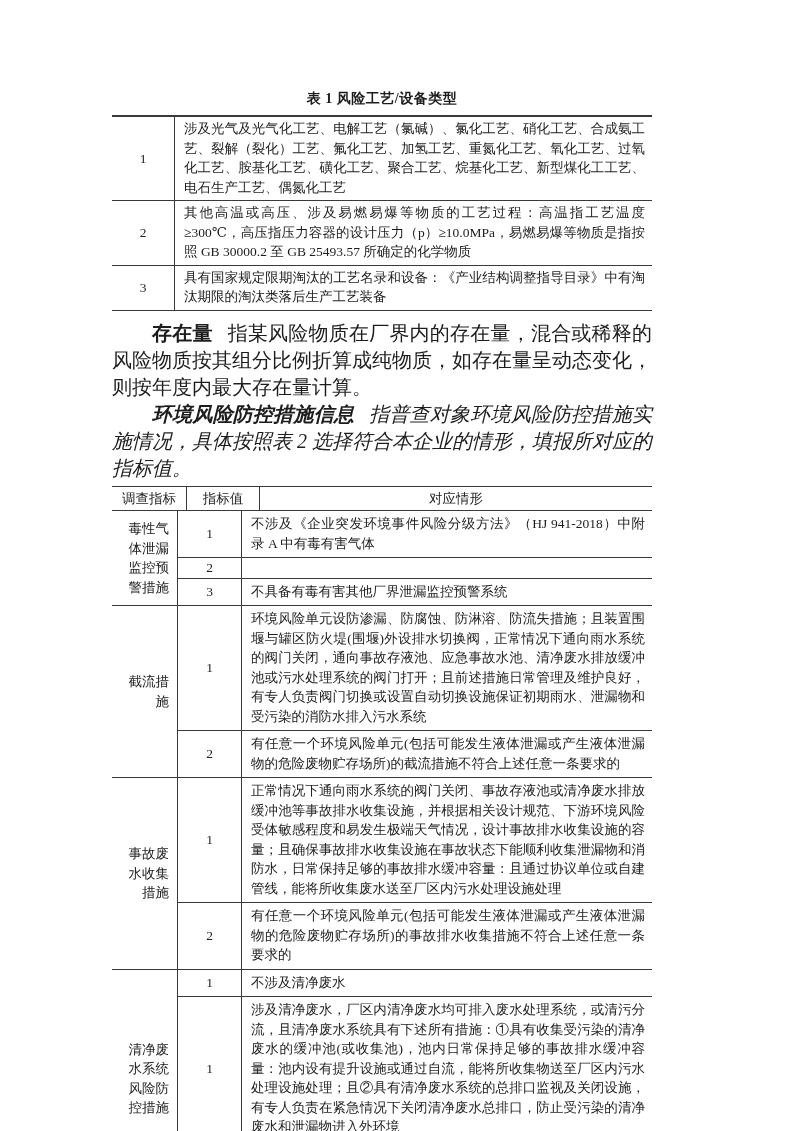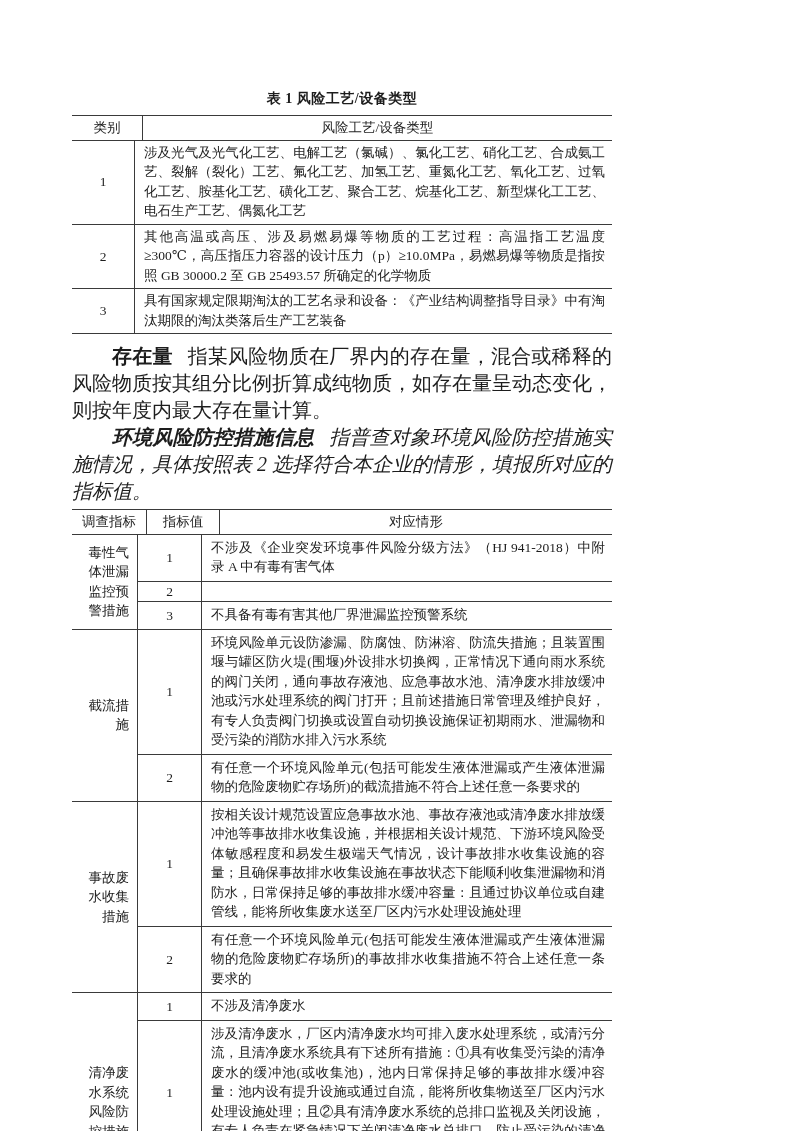--- a/index.html
+++ b/index.html
@@ -7,20 +7,21 @@
     width:800px;height:1131px;
     font-family:"Liberation Serif","DejaVu Serif",serif;
     color:#1d1d1d;
     -webkit-font-smoothing:antialiased;
   }
   .page{
     box-sizing:border-box;
     width:684px;height:1131px;
     padding:90px 72px 0 72px;
     position:relative;
+    margin-left:40px;
   }
   .tbl-title{
     font-weight:bold;
     font-size:14px;
     text-align:center;
     margin:0 0 7px 0;
     letter-spacing:0.5px;
   }
   
   .tbl{
@@ -99,24 +100,20 @@
   .mt12{margin-top:13px;}
 </style>
 </head>
 <body>
 
 <div class="page">
 
   <div class="tbl-title">表 1 风险工艺/设备类型</div>
 
   <div class="tbl">
-    <div class="hdr">
-      <div class="hc t1-id vline">类别</div>
-      <div class="hc" style="flex:1">风险工艺/设备类型</div>
-    </div>
 
     <div class="t1-row hline">
       <div class="t1-id vline">1</div>
       <div class="t1-text">涉及光气及光气化工艺、电解工艺（氯碱）、氯化工艺、硝化工艺、合成氨工艺、裂解（裂化）工艺、氟化工艺、加氢工艺、重氮化工艺、氧化工艺、过氧化工艺、胺基化工艺、磺化工艺、聚合工艺、烷基化工艺、新型煤化工工艺、电石生产工艺、偶氮化工艺</div>
     </div>
     <div class="t1-row hline">
       <div class="t1-id vline">2</div>
       <div class="t1-text">其他高温或高压、涉及易燃易爆等物质的工艺过程：高温指工艺温度≥300℃，高压指压力容器的设计压力（p）≥10.0MPa，易燃易爆等物质是指按照 GB 30000.2 至 GB 25493.57 所确定的化学物质</div>
     </div>
     <div class="t1-row hline">
@@ -176,21 +173,21 @@
         </div>
       </div>
     </div>
 
     <div class="grp hline">
       <div class="grp-ind t2-c1 vline">事故废水收集措施</div>
       <div class="grp-rows">
         <div class="vrow">
           <div class="vval t2-c2 vline">1</div>
           <div class="vtext">
-              <span>按相关设计规范设置应急事故水池、事故存液池或清净废水排放缓冲池等事故排水收集设施，并根据相关设计规范、下游环境风险受体敏感程度和易发生极端天气情况，设计事故排水收集设施的容量；且确保事故排水收集设施在事故状态下能顺利收集泄漏物和消防水，日常保持足够的事故排水缓冲容量：且通过协议单位或自建管线，能将所收集废水送至厂区内污水处理设施处理</span>
+              <span>正常情况下通向雨水系统的阀门关闭、事故存液池或清净废水排放缓冲池等事故排水收集设施，并根据相关设计规范、下游环境风险受体敏感程度和易发生极端天气情况，设计事故排水收集设施的容量；且确保事故排水收集设施在事故状态下能顺利收集泄漏物和消防水，日常保持足够的事故排水缓冲容量：且通过协议单位或自建管线，能将所收集废水送至厂区内污水处理设施处理</span>
             </div>
         </div>
         <div class="vrow">
           <div class="vval t2-c2 vline">2</div>
           <div class="vtext">
               <span>有任意一个环境风险单元(包括可能发生液体泄漏或产生液体泄漏物的危险废物贮存场所)的事故排水收集措施不符合上述任意一条要求的</span>
             </div>
         </div>
       </div>
     </div>

